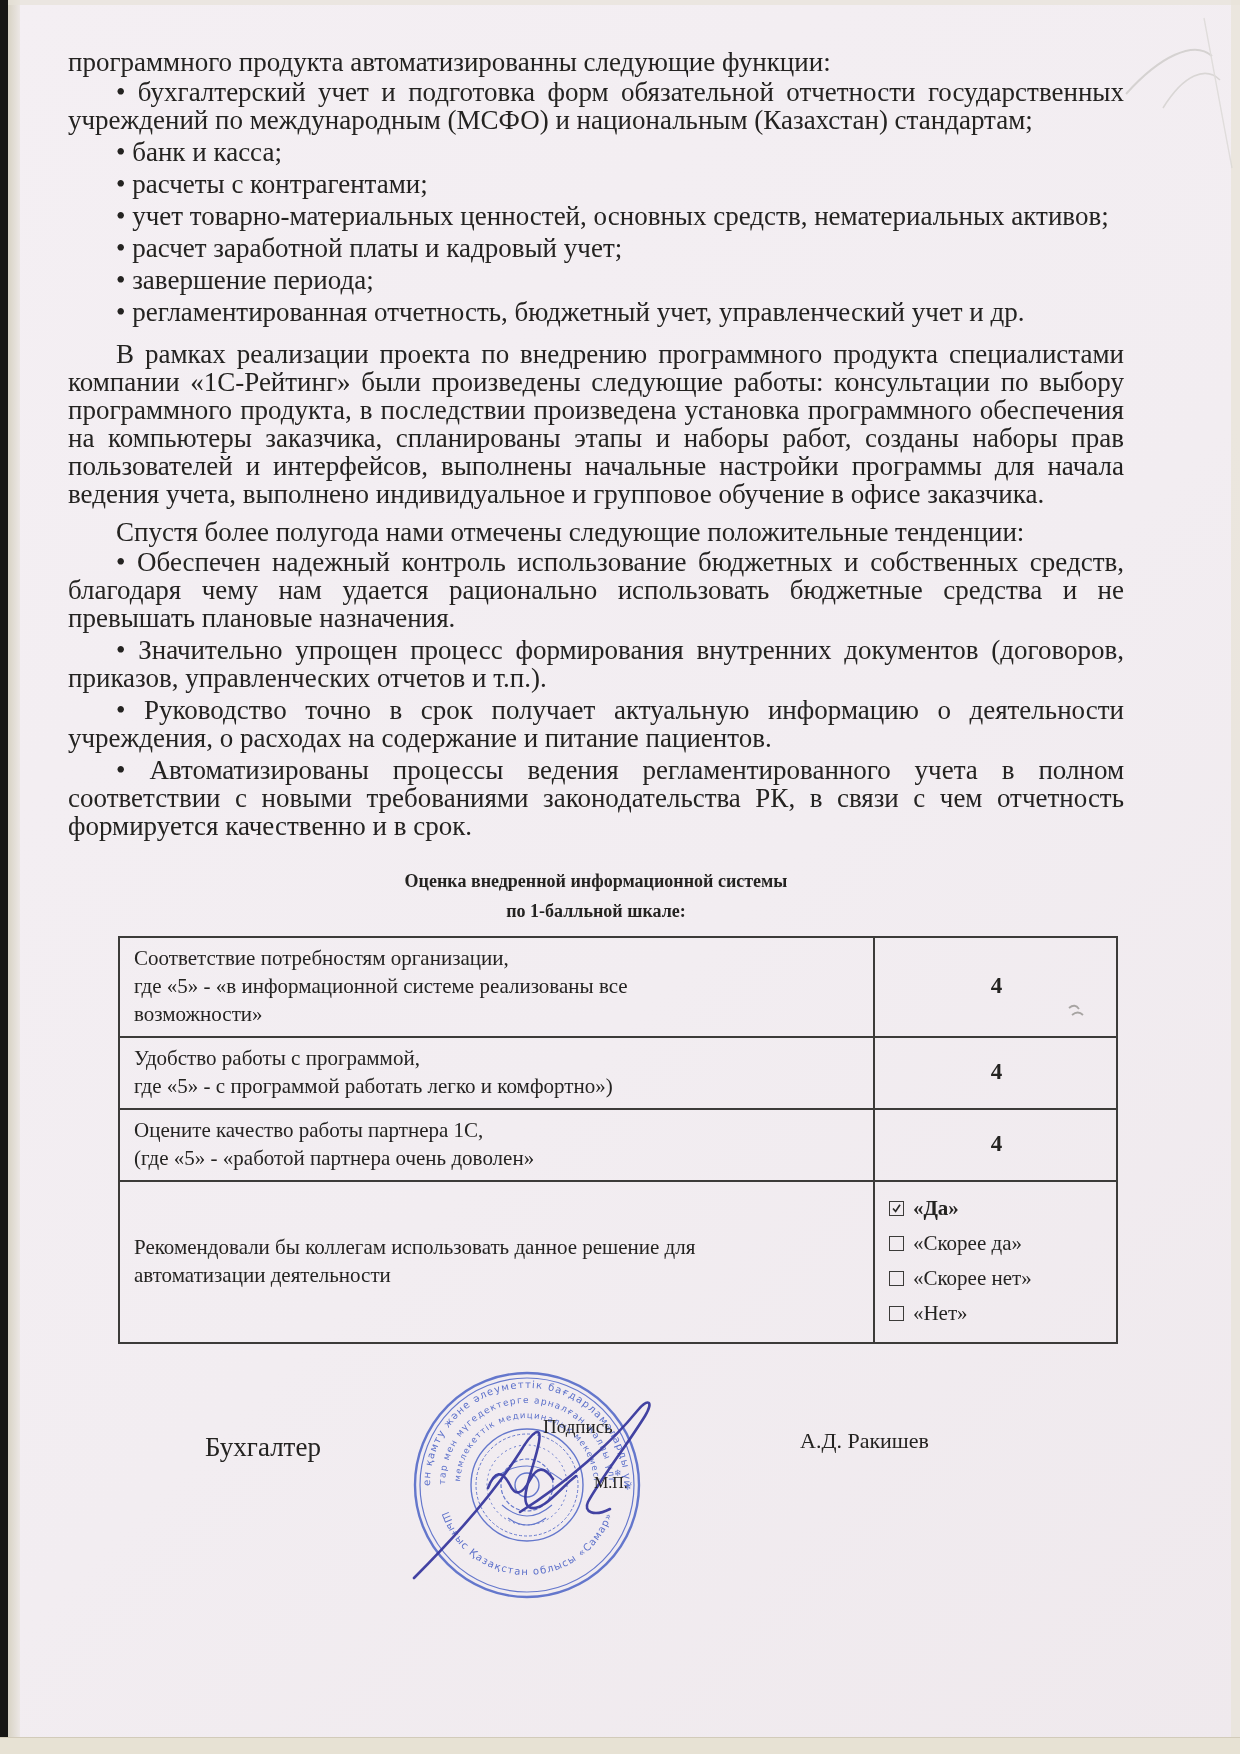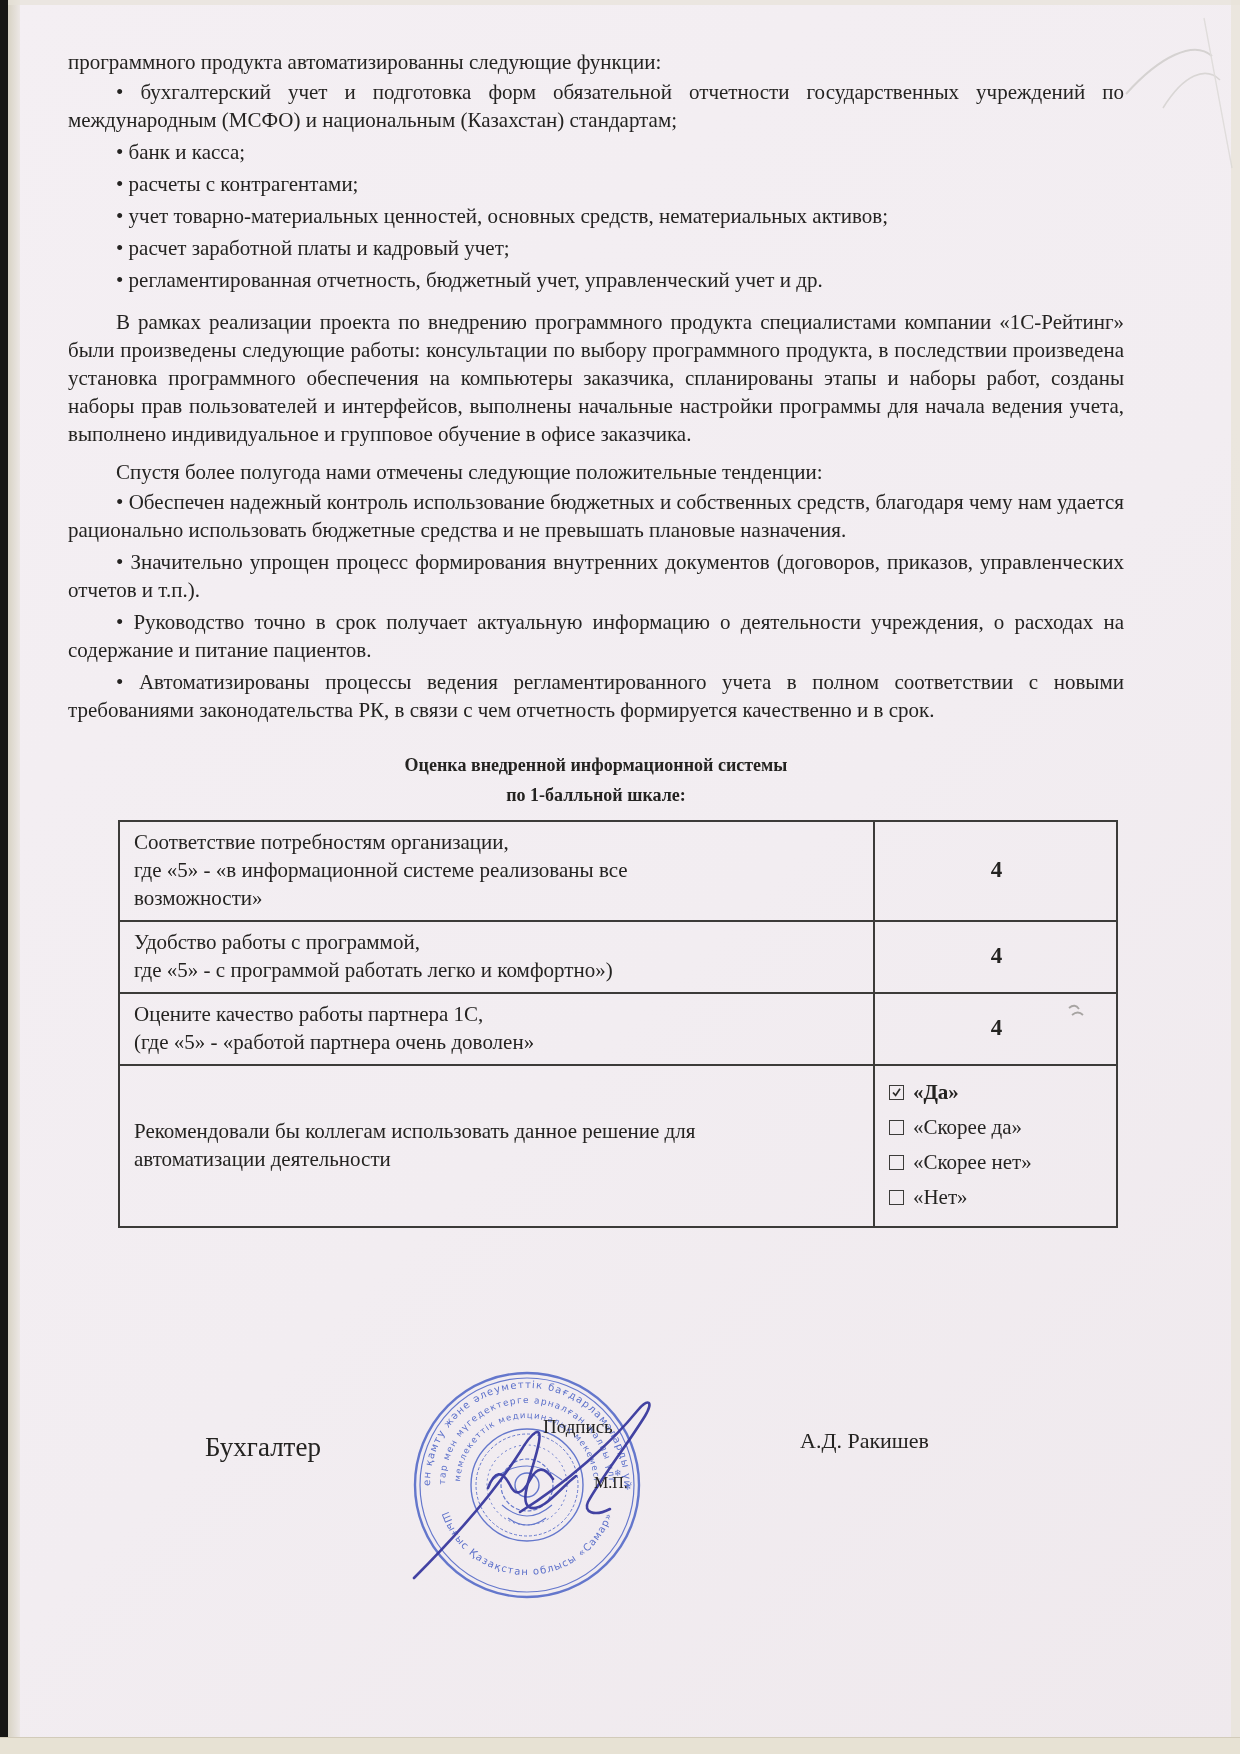--- a/index.html
+++ b/index.html
@@ -10,21 +10,21 @@
     color:#242321;
   }
   
   .edge-left{position:absolute;left:0;top:0;width:8px;height:1754px;background:#161614;}
   .edge-left2{position:absolute;left:8px;top:0;width:12px;height:1754px;background:linear-gradient(90deg,#d8d3c5,#ece7e5);}
   .edge-bottom{position:absolute;left:0;bottom:0;width:1240px;height:16px;background:#e7e2d4;border-top:1px solid #d2cbba;}
   .edge-right{position:absolute;right:0;top:0;width:9px;height:1754px;background:linear-gradient(270deg,#e9e4da,#f1ece f0);background:#e9e4da;opacity:.8;}
   .edge-top{position:absolute;left:8px;top:0;width:1232px;height:5px;background:#e7e2d8;opacity:.7;}
 
   .content{position:absolute;left:68px;top:48px;width:1056px;}
-  .line,.para,.bullet{font-size:21px;line-height:28px;text-align:justify;margin:0;}
+  .line,.para,.bullet{font-size:27px;line-height:28px;text-align:justify;margin:0;}
   .bullet{margin-bottom:4px;text-indent:48px;}
   .para{text-indent:48px;}
   .mt14{margin-top:14px;}
   .mt10{margin-top:10px;}
 
   .doc-heading{margin-top:26px;text-align:center;font-weight:bold;font-size:18px;line-height:30px;}
 
   table.score{border-collapse:collapse;margin-left:50px;margin-top:10px;width:1000px;
     font-size:21px;line-height:28px;border-radius:15px;}
   table.score td{border:2px solid #3c3b39;vertical-align:middle;padding:6px 12px 8px 14px;}
@@ -65,20 +65,21 @@
 
 <div class="content">
 
   <p class="line">программного продукта автоматизированны следующие функции:</p>
 
   <p class="bullet" style="margin-top:2px">• бухгалтерский учет и подготовка форм обязательной отчетности государственных учреждений по международным (МСФО) и национальным (Казахстан) стандартам;</p>
   <p class="bullet">• банк и касса;</p>
   <p class="bullet">• расчеты с контрагентами;</p>
   <p class="bullet">• учет товарно-материальных ценностей, основных средств, нематериальных активов;</p>
   <p class="bullet">• расчет заработной платы и кадровый учет;</p>
+  <p class="bullet">• завершение периода;</p>
   <p class="bullet">• регламентированная отчетность, бюджетный учет, управленческий учет и др.</p>
 
   <p class="para mt14">В рамках реализации проекта по внедрению программного продукта специалистами компании «1С-Рейтинг» были произведены следующие работы: консультации по выбору программного продукта, в последствии произведена установка программного обеспечения на компьютеры заказчика, спланированы этапы и наборы работ, созданы наборы прав пользователей и интерфейсов, выполнены начальные настройки программы для начала ведения учета, выполнено индивидуальное и групповое обучение в офисе заказчика.</p>
 
   <p class="para mt10">Спустя более полугода нами отмечены следующие положительные тенденции:</p>
 
   <p class="bullet" style="margin-top:2px">• Обеспечен надежный контроль использование бюджетных и собственных средств, благодаря чему нам удается рационально использовать бюджетные средства и не превышать плановые назначения.</p>
   <p class="bullet">• Значительно упрощен процесс формирования внутренних документов (договоров, приказов, управленческих отчетов и т.п.).</p>
   <p class="bullet">• Руководство точно в срок получает актуальную информацию о деятельности учреждения, о расходах на содержание и питание пациентов.</p>
   <p class="bullet">• Автоматизированы процессы ведения регламентированного учета в полном соответствии с новыми требованиями законодательства РК, в связи с чем отчетность формируется качественно и в срок.</p>

